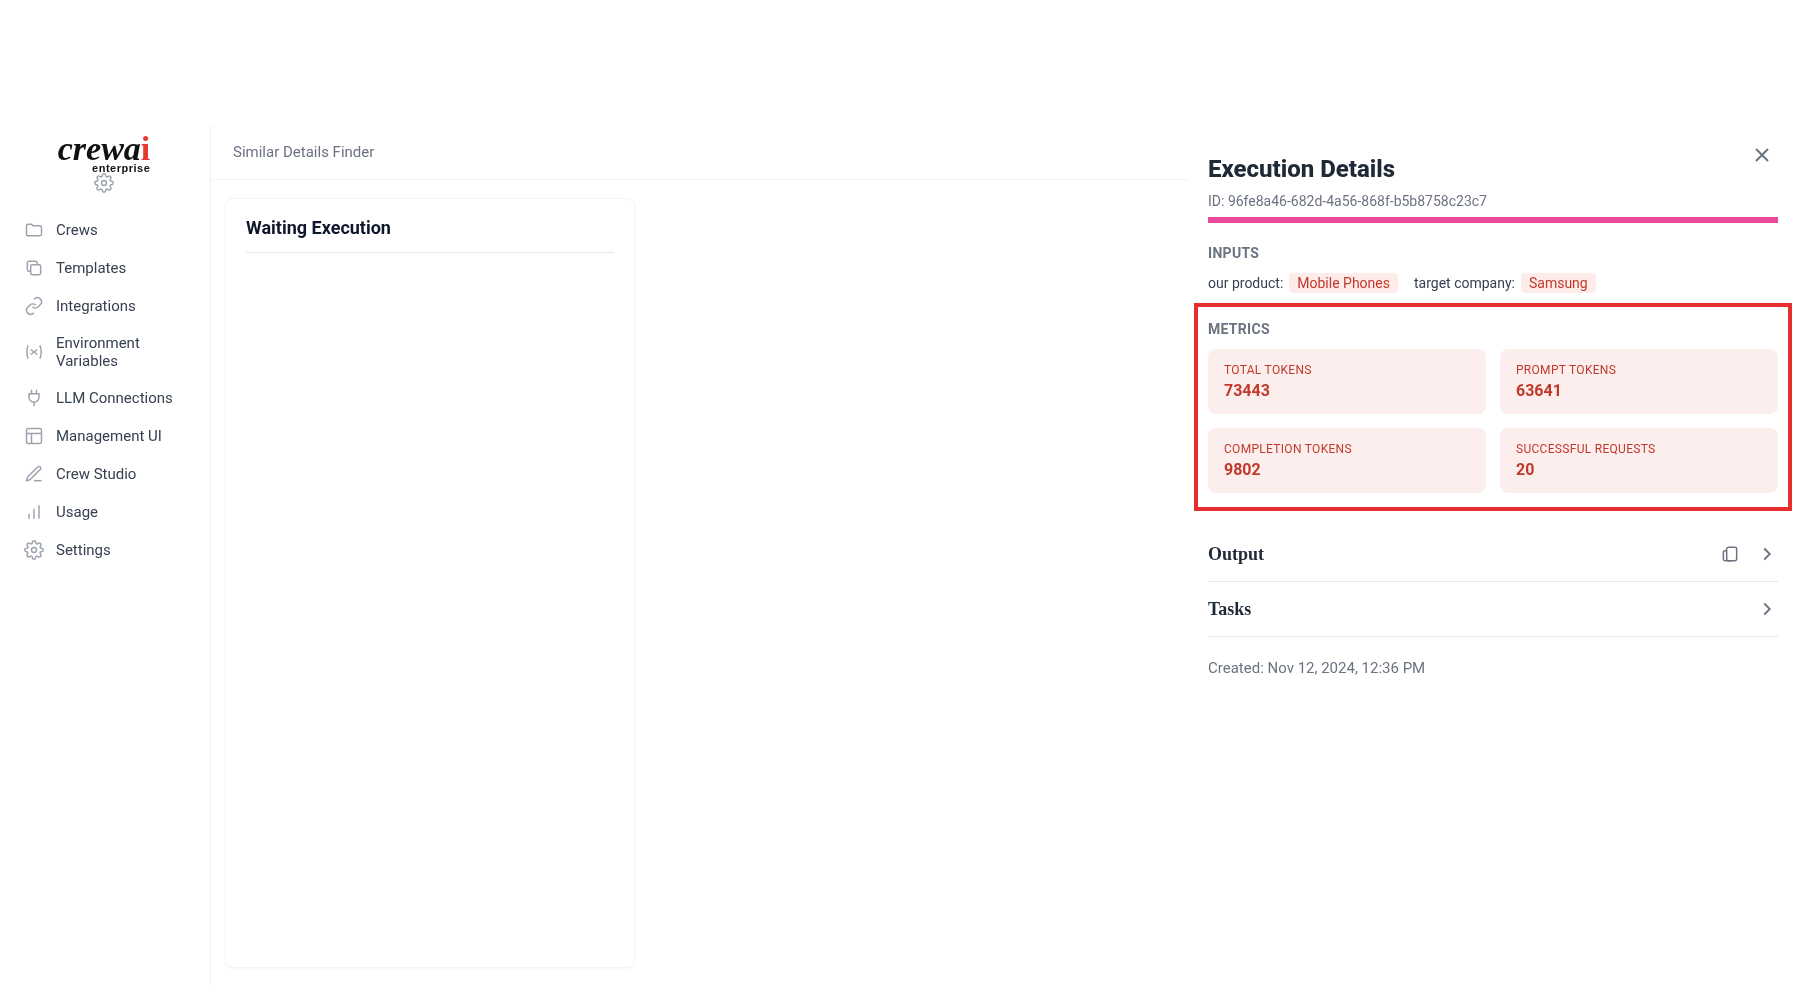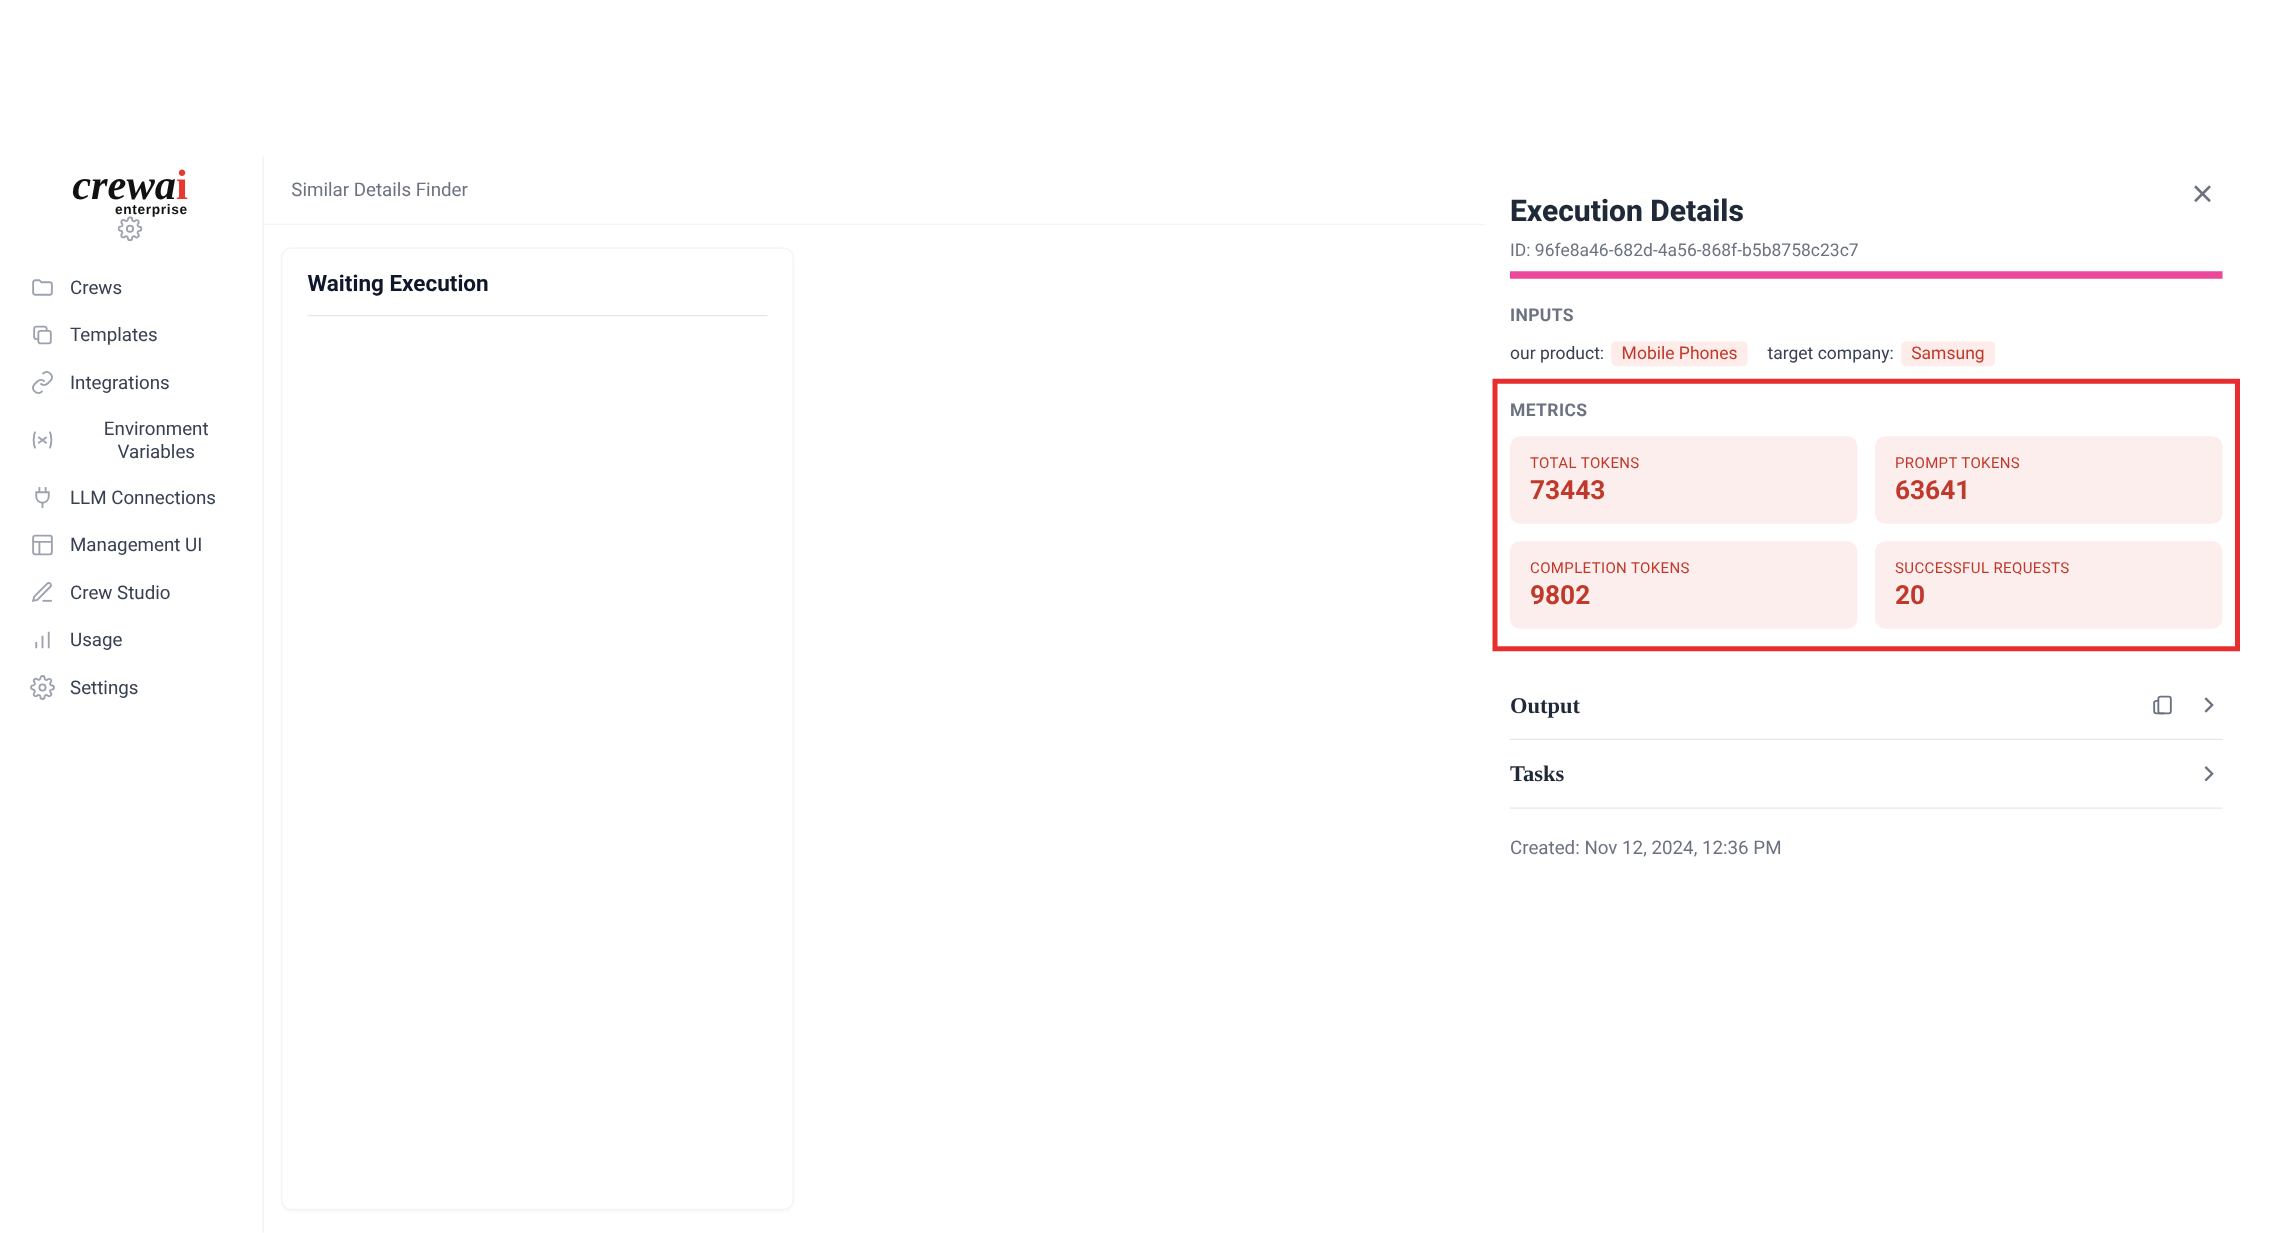--- a/index.html
+++ b/index.html
@@ -49,21 +49,21 @@
       display: block;
       text-align: right;
       margin-top: 2px;
       color: #111;
     }
     .gear-btn {
       width: 20px; height: 20px;
       color: #9ca3af;
       cursor: pointer;
     }
-    .nav { list-style: none; text-align: center; }
+    .nav { list-style: none; }
     .nav-item {
       display: flex;
       align-items: center;
       gap: 12px;
       padding: 9px 6px;
       font-size: 15px;
       color: #374151;
       cursor: pointer;
       border-radius: 6px;
     }
@@ -173,21 +173,21 @@
       border-radius: 8px;
       padding: 14px 16px;
     }
     .metric-label {
       font-size: 12px;
       color: #c0392b;
       letter-spacing: 0.3px;
       margin-bottom: 4px;
     }
     .metric-value {
-      font-size: 21px;
+      font-size: 16px;
       font-weight: 700;
       color: #c0392b;
     }
 
     .accordion-row {
       display: flex;
       align-items: center;
       justify-content: space-between;
       padding: 16px 0;
       border-bottom: 1px solid #e5e7eb;

